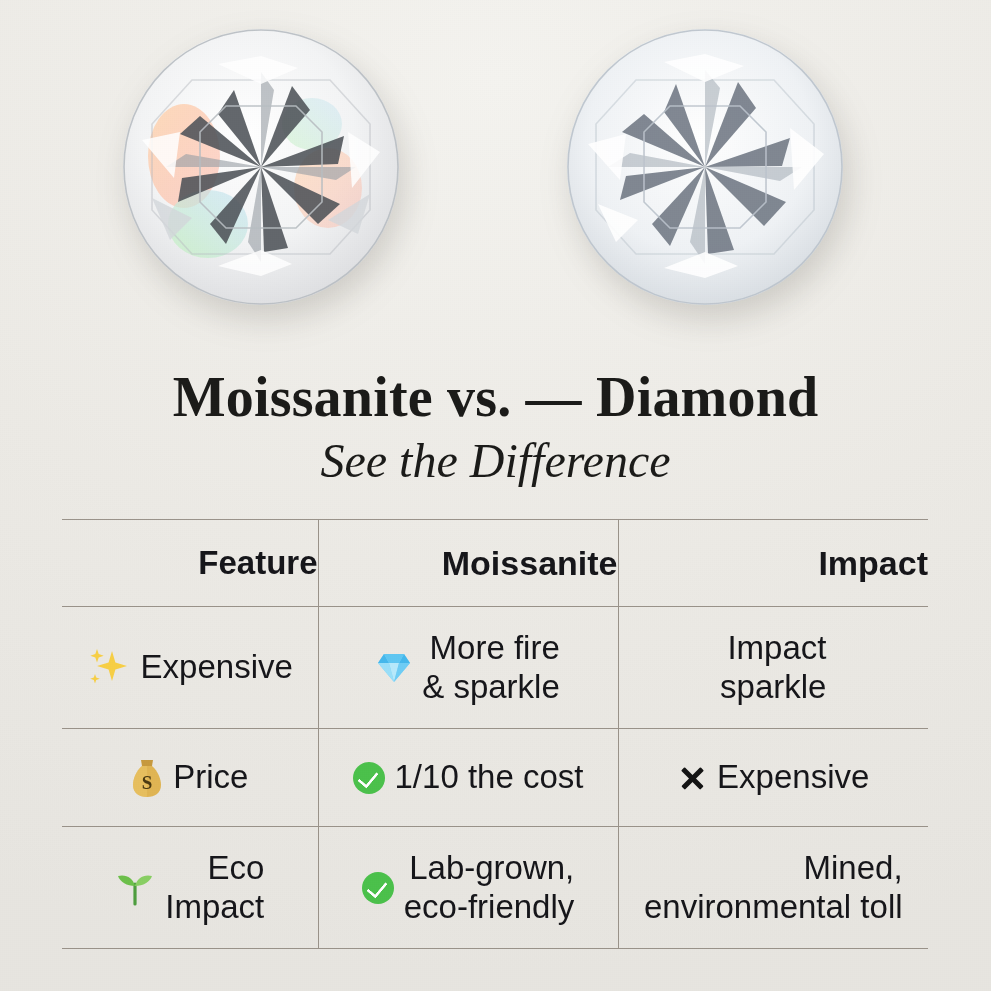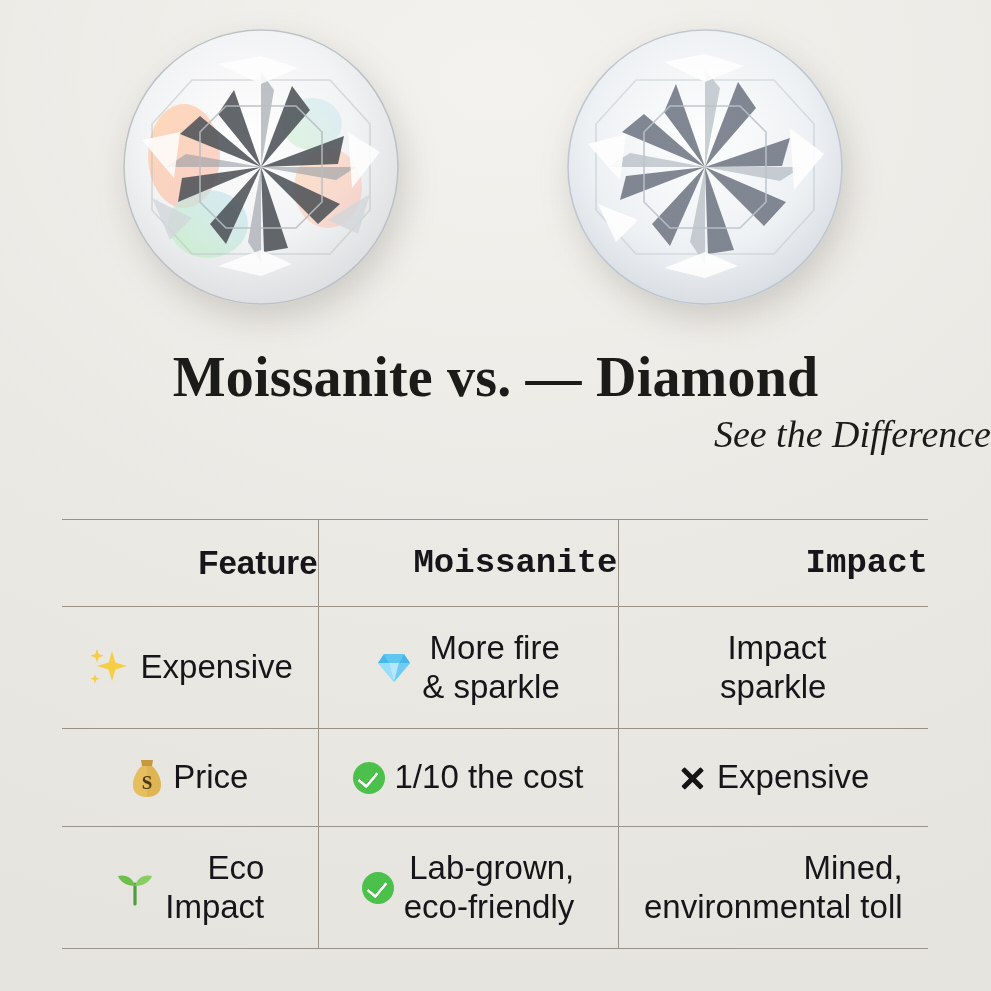--- a/index.html
+++ b/index.html
@@ -54,43 +54,42 @@
     height: 278px;
     border-radius: 50%;
     overflow: hidden;
     filter: drop-shadow(6px 14px 16px rgba(90,85,78,.22));
   }
   .gem svg { display: block; width: 100%; height: 100%; }
 
   
   .title-block{
     position:absolute;
-    left:0; top:348px;
+    left:0; top:368px;
     width:991px;
     text-align:center;
   }
   .main-title{
     font-family:"Liberation Serif", serif;
     font-size:56px;
     font-weight:700;
     color:#1b1b19;
     letter-spacing:.2px;
     line-height:1.05;
     margin:0;
     white-space:nowrap;
   }
   .sub-title{
     font-family:"Liberation Serif", serif;
     font-style:italic;
-    font-size:38px;
+    font-size:48px;
     font-weight:400;
     color:#1b1b19;
     line-height:1.15;
     margin:6px 0 0 0;
-    text-align:right;
   }
 
   
   .cmp-table{
     position:absolute;
     left:62px;
     top:519px;
     width:866px;
     border-collapse:collapse;
     table-layout:fixed;
@@ -107,21 +106,21 @@
     text-align:right;
     vertical-align:middle;
     color:#16161a;
   }
   .cmp-table th:first-child, .cmp-table td:first-child{ border-left:none; }
 
   .cmp-table thead th{
     height:86px;
     font-size:34px;
     font-weight:700;
-    font-family:Liberation Mono, monospace;
+    font-family:Liberation Sans, sans-serif;
   }
   .cmp-table thead th.sans{
     font-family:"Liberation Sans", sans-serif;
     font-weight:700;
     font-size:33px;
   }
 
   .row-tall td  { height:121px; }
   .row-short td { height:97px; }
 

